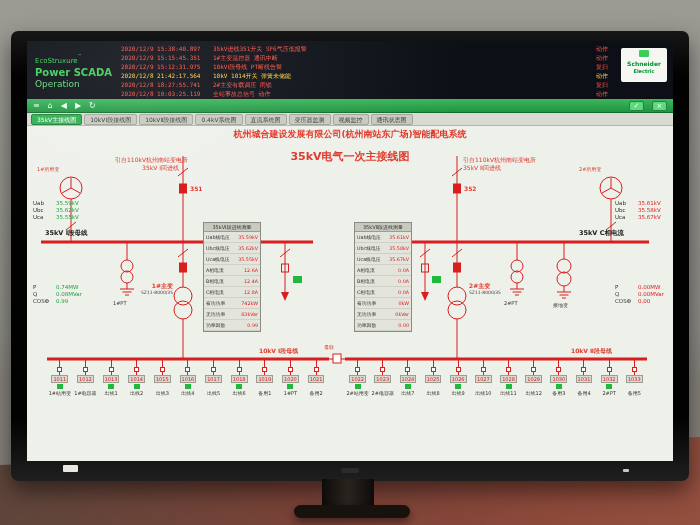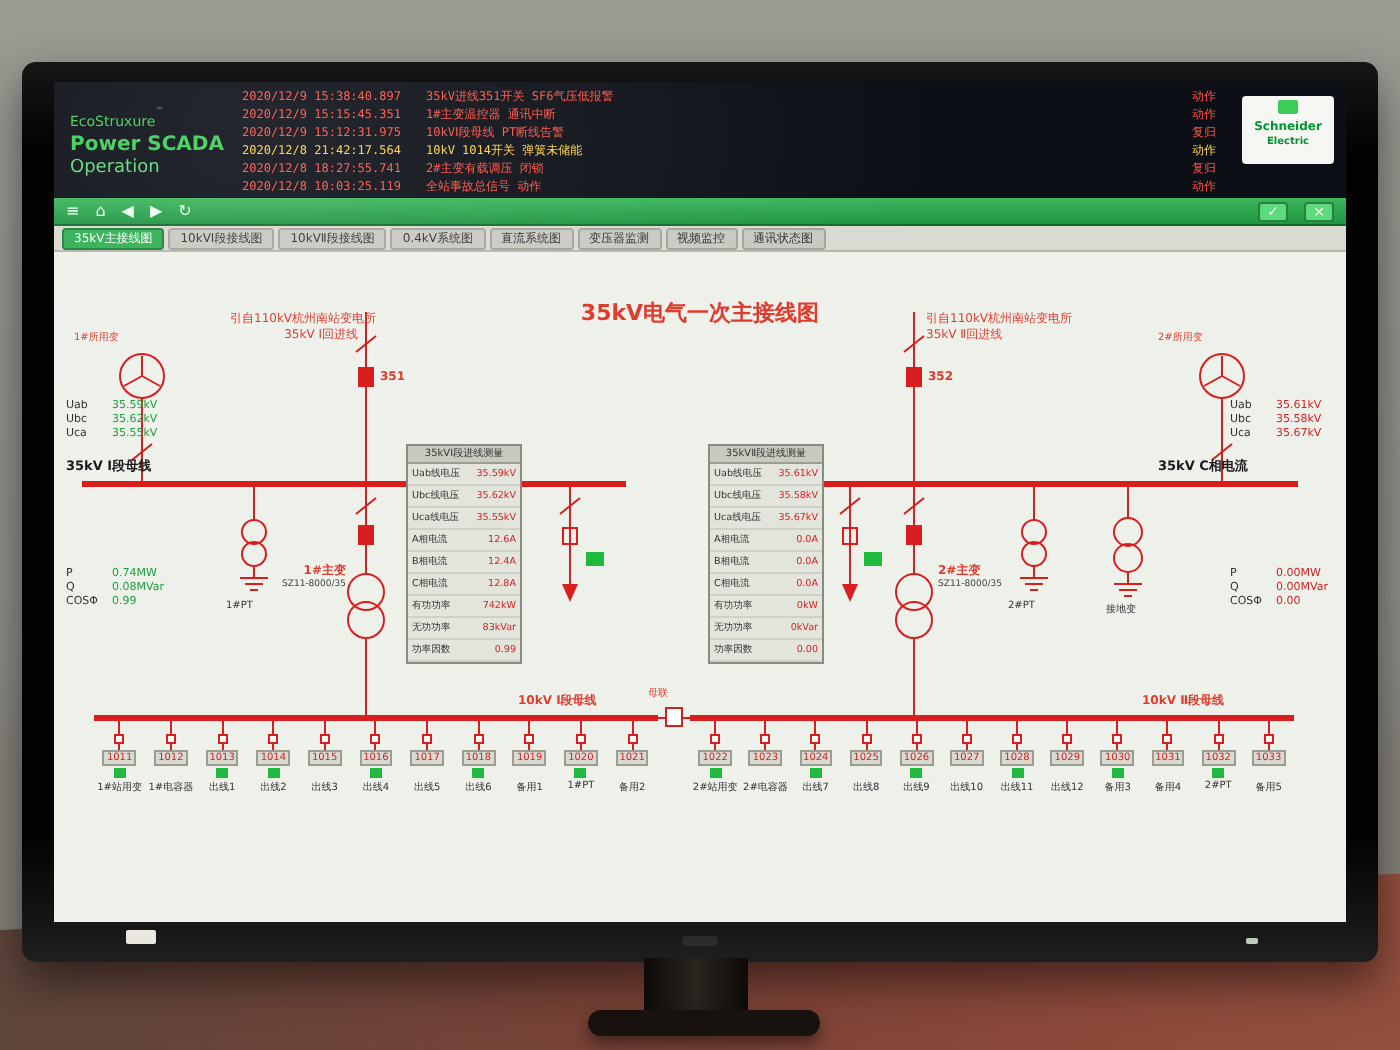--- a/index.html
+++ b/index.html
@@ -272,20 +272,21 @@
             <rect x="266" y="150" width="9" height="7" fill="#1fb93e" stroke="none"></rect>
             <rect x="405" y="150" width="9" height="7" fill="#1fb93e" stroke="none"></rect>
 
             <line x1="20" y1="233" x2="302" y2="233" stroke-width="3"></line>
             <line x1="318" y1="233" x2="620" y2="233" stroke-width="3"></line>
             <line x1="302" y1="233" x2="318" y2="233"></line>
             <rect x="306" y="228" width="8" height="9" fill="#ffffff"></rect>
           </g>
         </svg>
 
+        <div class="dtitle" id="t1">杭州城合建设发展有限公司(杭州南站东广场)智能配电系统</div>
         <div class="dtitle" id="t2">35kV电气一次主接线图</div>
 
         <div class="lbl red6" style="left:88px;top:30px;width:64px;text-align:right">
           <div>引自110kV杭州南站变电所</div>
           <div>35kV Ⅰ回进线</div>
         </div>
         <div class="lbl red6" style="left:436px;top:30px">
           <div>引自110kV杭州南站变电所</div>
           <div>35kV Ⅱ回进线</div>
         </div>
@@ -346,21 +347,21 @@
             <div class="mrow">
               <span class="ml">Q</span>
               <span class="mv">0.00MVar</span>
             </div>
             <div class="mrow">
               <span class="ml">COSΦ</span>
               <span class="mv">0.00</span>
             </div>
           </div>
 
-        <div class="lbl blk65" style="left:6px;top:103px">35kV Ⅰ段母线</div>
+        <div class="lbl blk65" style="left:18px;top:103px">35kV Ⅰ段母线</div>
         <div class="lbl blk65" style="left:552px;top:103px">35kV C相电流</div>
         <div class="lbl red5" style="left:10px;top:40px">1#所用变</div>
         <div class="lbl red5" style="left:552px;top:40px">2#所用变</div>
         <div class="lbl blk5" style="left:86px;top:174px">1#PT</div>
         <div class="lbl blk5" style="left:477px;top:174px">2#PT</div>
         <div class="lbl blk5" style="left:526px;top:176px">接地变</div>
 
         <div class="lbl" style="left:90px;top:156px;width:56px;text-align:right">
           <div class="red6b">1#主变</div>
           <div class="tx-spec">SZ11-8000/35</div>

